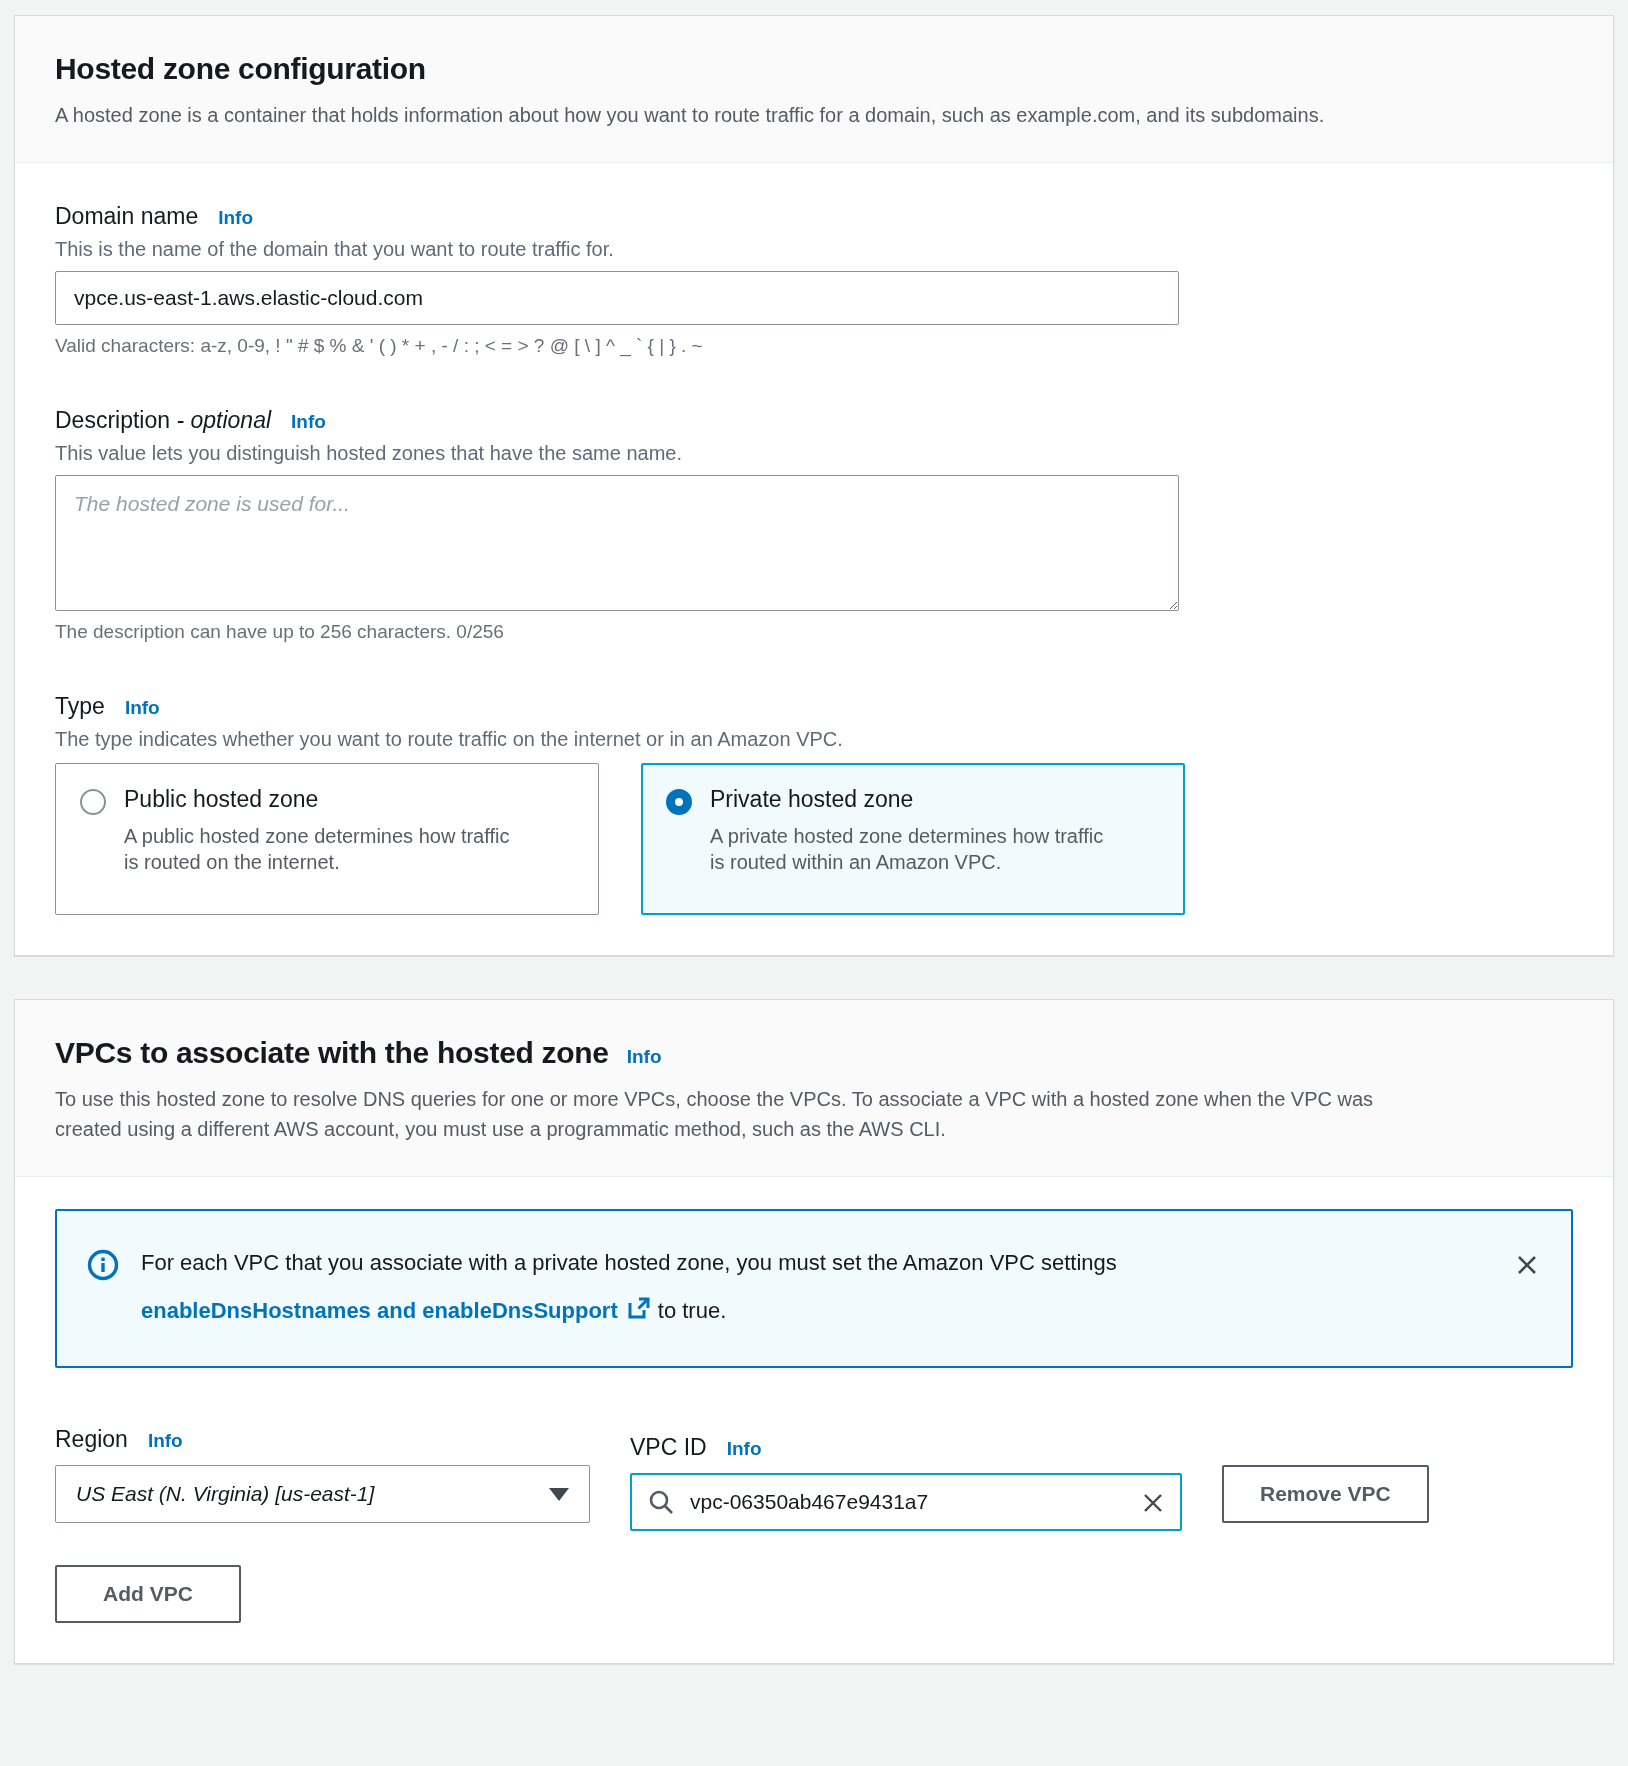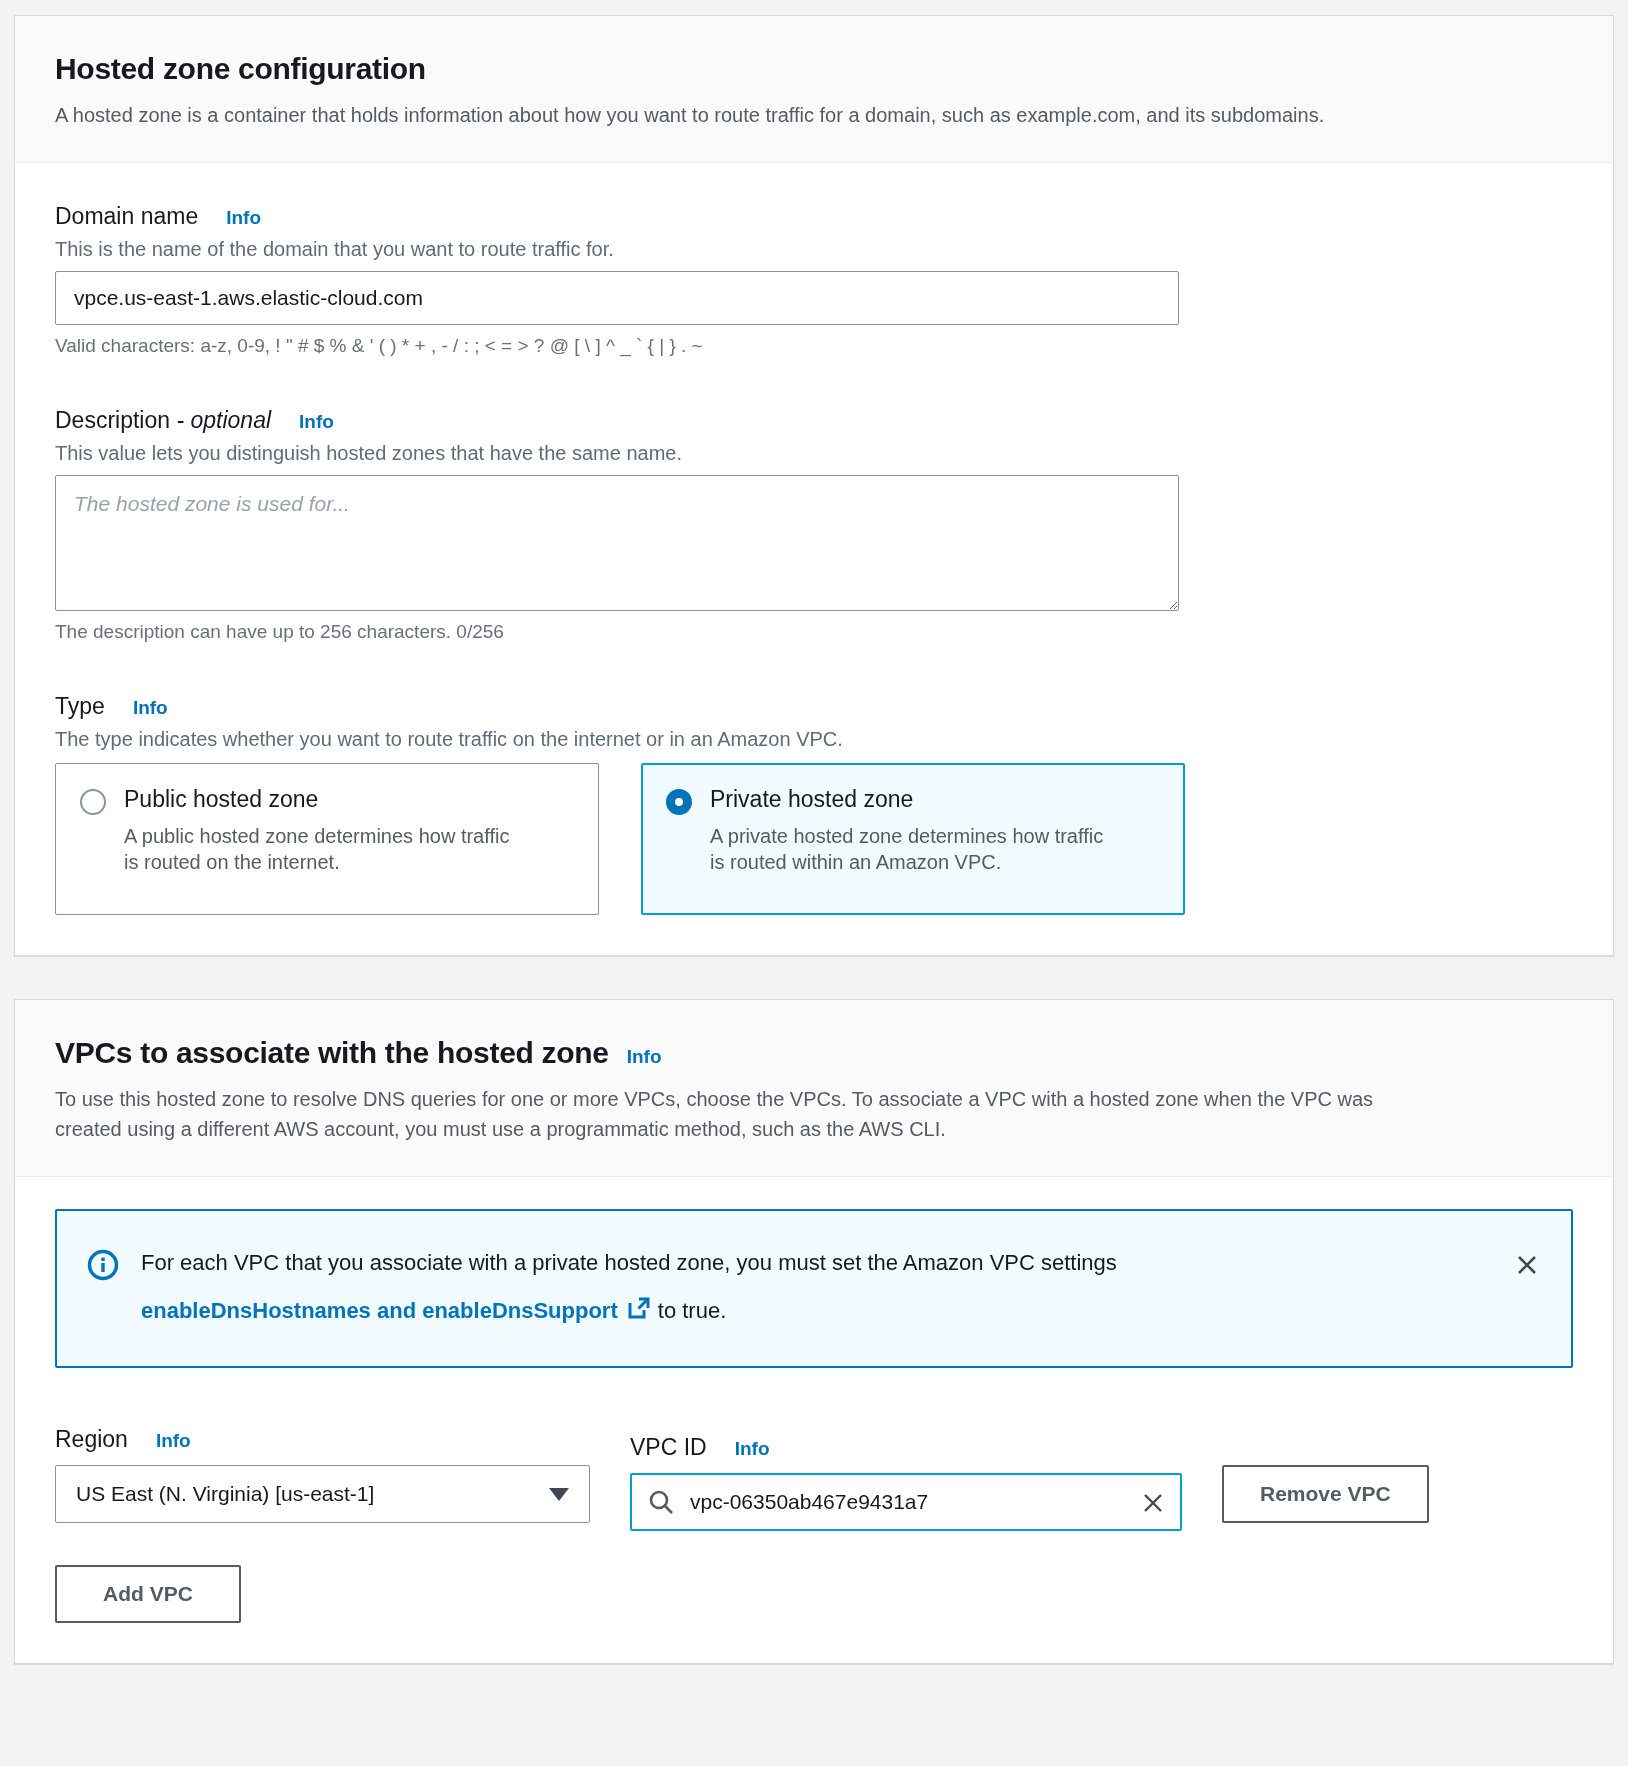--- a/index.html
+++ b/index.html
@@ -37,21 +37,21 @@
     font-size: 20px;
     line-height: 30px;
     color: #545b64;
     max-width: 1330px;
   }
   .panel-body { padding: 40px; }
   .panel-2 .panel-body { padding: 32px 40px 40px 40px; }
 
   .field-group { margin-bottom: 50px; }
   .field-group:last-child { margin-bottom: 0; }
-  .label-row { display: flex; align-items: baseline; gap: 28px; }
+  .label-row { display: flex; align-items: baseline; gap: 20px; }
   .field-label { font-size: 23px; color: #16191f; }
   .optional { font-style: italic; }
   .info-link {
     font-size: 19px;
     font-weight: 700;
     color: #0073bb;
     text-decoration: none;
     cursor: pointer;
   }
   .field-desc { margin-top: 8px; font-size: 20px; color: #5f6b7a; }
@@ -150,20 +150,21 @@
     border: 1px solid #879596;
     border-radius: 2px;
     background: #fff;
     display: flex;
     align-items: center;
     justify-content: space-between;
     padding: 0 20px;
     font-size: 21px;
     color: #16191f;
     cursor: pointer;
+    font-style: italic;
   }
   .caret-down {
     width: 0; height: 0;
     border-left: 10px solid transparent;
     border-right: 10px solid transparent;
     border-top: 13px solid #414750;
   }
 
   .search-wrap { position: relative; height: 50px; }
   .search-input {

